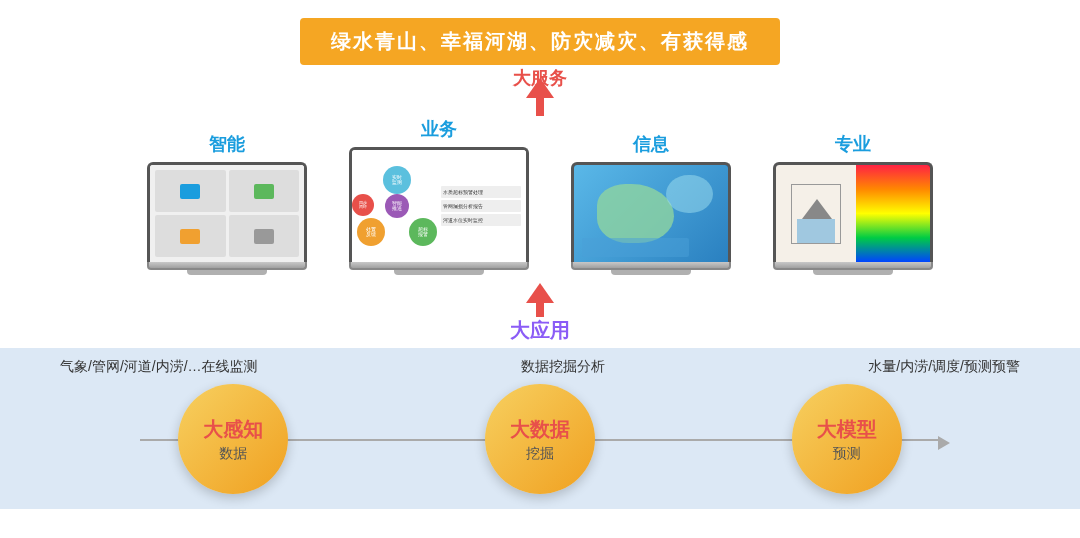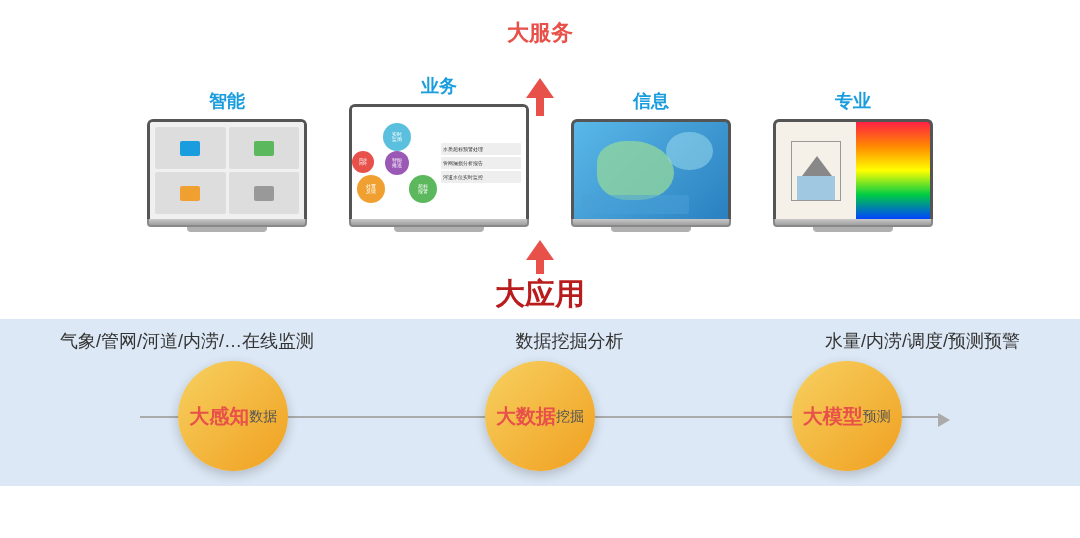--- a/index.html
+++ b/index.html
@@ -92,42 +92,42 @@
 
     
     .arrow-section {
       display: flex;
       flex-direction: column;
       align-items: center;
       margin-top: 6px;
     }
 
     .big-app-label {
-      color: #b91c1c;
-      font-size: 30px;
+      color: #8b5cf6;
+      font-size: 20px;
       font-weight: bold;
     }
 
     
     .bottom-section {
       background: #dce8f5;
       padding: 10px 40px 15px 40px;
       margin-top: 4px;
     }
 
     .bottom-labels-row {
       display: flex;
       justify-content: space-between;
       align-items: center;
       padding: 0 20px;
       margin-bottom: 8px;
     }
 
     .bottom-label {
-      font-size: 18px;
+      font-size: 14px;
       color: #333;
     }
 
     
     .circles-row {
       display: flex;
       justify-content: space-around;
       align-items: center;
       padding: 0 40px;
       position: relative;
@@ -151,21 +151,21 @@
       position: relative;
       z-index: 1;
     }
 
     .big-circle {
       width: 110px;
       height: 110px;
       border-radius: 50%;
       background: linear-gradient(135deg, #f7d060, #f0a020);
       display: flex;
-      flex-direction: row;
+      flex-direction: column;
       align-items: center;
       justify-content: center;
       box-shadow: 0 4px 12px rgba(0,0,0,0.2);
     }
 
     .circle-main-text {
       font-size: 20px;
       font-weight: bold;
       color: #e8504a;
     }
@@ -204,23 +204,26 @@
       border-left: 14px solid transparent;
       border-right: 14px solid transparent;
       border-bottom: 20px solid #e8504a;
     }
   </style>
 </head>
 <body>
 
 <div class="top-section">
 
+  <div class="goal-box">
+    <span>绿水青山、幸福河湖、防灾减灾、有获得感</span>
+  </div>
 
   <div style="display:flex; align-items:flex-end; justify-content:center; margin-top:4px; gap:10px;">
-    <div style="font-size:22px;font-weight:bold;color:#e8504a;line-height:1;">
+    <div style="font-size:18px;font-weight:bold;color:#e8504a;line-height:1;">
       <span>大服务</span>
     </div>
     <div class="upward-arrow-container" style="position:absolute; left:50%; transform:translateX(-50%); top:78px;">
       <div class="arrow-head"></div>
       <div class="arrow-body" style="height:18px;"></div>
     </div>
   </div>
 
   <div class="laptops-row" style="margin-top:30px;">
 

